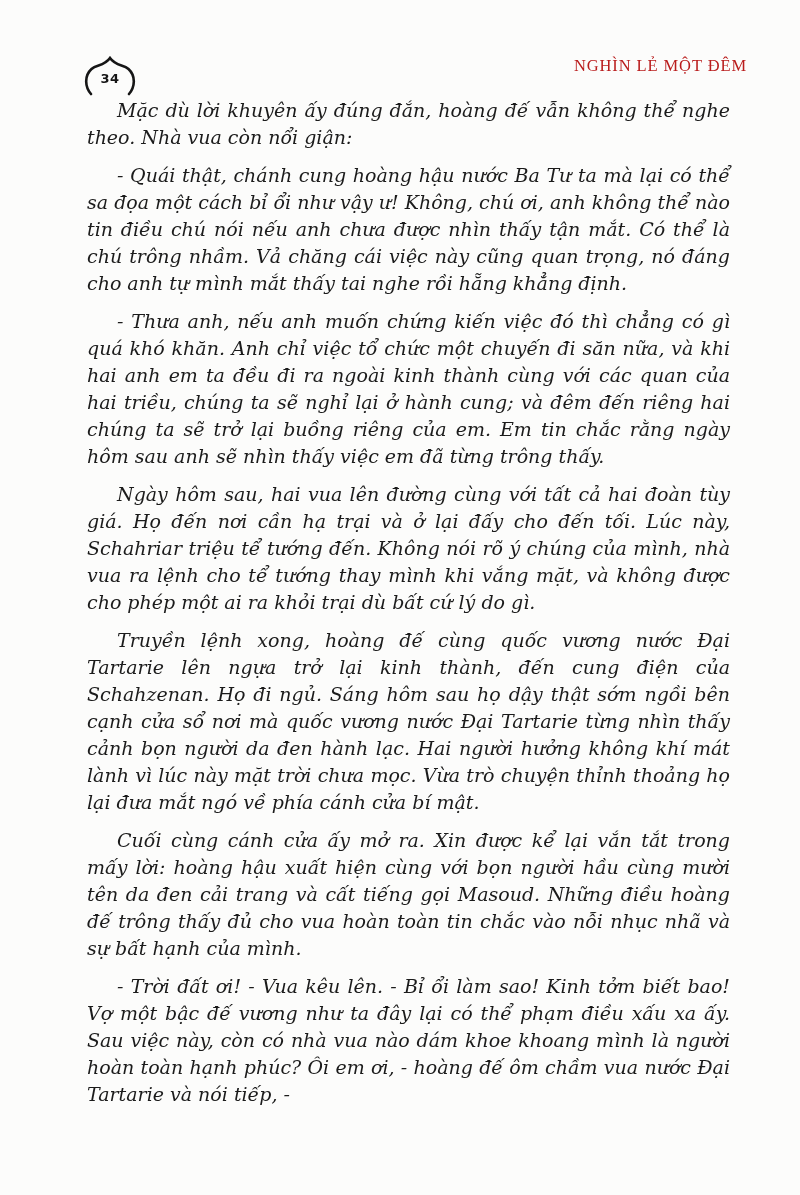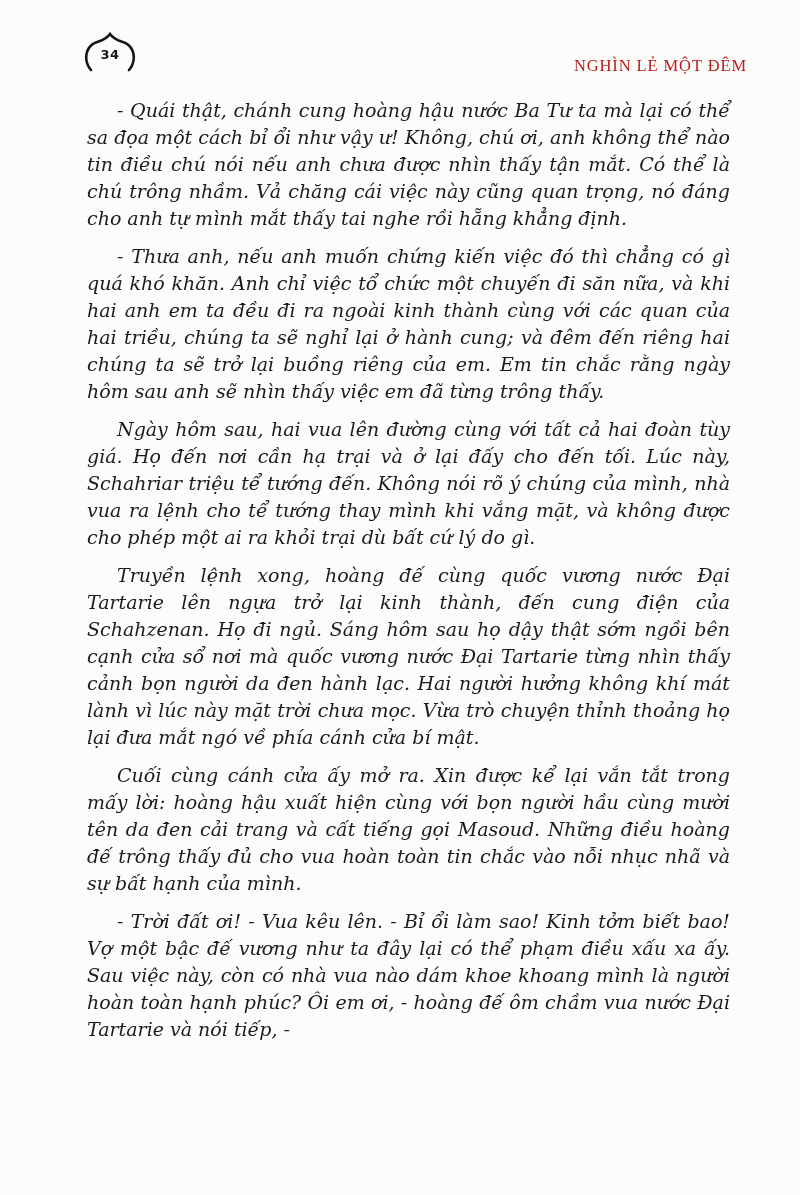--- a/index.html
+++ b/index.html
@@ -12,21 +12,21 @@
     height: 1195px;
     background: #fcfcfb;
     overflow: hidden;
     box-sizing: border-box;
     color: #1b1b1b;
   }
   
   .ornament {
     position: absolute;
     left: 84px;
-    top: 32px;
+    top: 56px;
     width: 52px;
     height: 40px;
   }
   .ornament svg {
     position: absolute;
     left: 0;
     top: 0;
   }
   .page-num {
     position: absolute;
@@ -81,20 +81,21 @@
                    C 32,10.5 39.5,8.3 44.5,13 C 52,20 51,31 45,38" fill="none" stroke="#161616" stroke-width="2.6" stroke-linecap="round"></path>
         </svg>
       </span>
       <span class="page-num">34</span>
     </div>
 
     <div class="header-title">NGHÌN LẺ MỘT ĐÊM</div>
   </div>
 
   <div class="content">
+    <p>Mặc dù lời khuyên ấy đúng đắn, hoàng đế vẫn không thể nghe theo. Nhà vua còn nổi giận:</p>
     <p>- Quái thật, chánh cung hoàng hậu nước Ba Tư ta mà lại có thể sa đọa một cách bỉ ổi như vậy ư! Không, chú ơi, anh không thể nào tin điều chú nói nếu anh chưa được nhìn thấy tận mắt. Có thể là chú trông nhầm. Vả chăng cái việc này cũng quan trọng, nó đáng cho anh tự mình mắt thấy tai nghe rồi hẵng khẳng định.</p>
     <p>- Thưa anh, nếu anh muốn chứng kiến việc đó thì chẳng có gì quá khó khăn. Anh chỉ việc tổ chức một chuyến đi săn nữa, và khi hai anh em ta đều đi ra ngoài kinh thành cùng với các quan của hai triều, chúng ta sẽ nghỉ lại ở hành cung; và đêm đến riêng hai chúng ta sẽ trở lại buồng riêng của em. Em tin chắc rằng ngày hôm sau anh sẽ nhìn thấy việc em đã từng trông thấy.</p>
     <p>Ngày hôm sau, hai vua lên đường cùng với tất cả hai đoàn tùy giá. Họ đến nơi cần hạ trại và ở lại đấy cho đến tối. Lúc này, Schahriar triệu tể tướng đến. Không nói rõ ý chúng của mình, nhà vua ra lệnh cho tể tướng thay mình khi vắng mặt, và không được cho phép một ai ra khỏi trại dù bất cứ lý do gì.</p>
     <p>Truyền lệnh xong, hoàng đế cùng quốc vương nước Đại Tartarie lên ngựa trở lại kinh thành, đến cung điện của Schahzenan. Họ đi ngủ. Sáng hôm sau họ dậy thật sớm ngồi bên cạnh cửa sổ nơi mà quốc vương nước Đại Tartarie từng nhìn thấy cảnh bọn người da đen hành lạc. Hai người hưởng không khí mát lành vì lúc này mặt trời chưa mọc. Vừa trò chuyện thỉnh thoảng họ lại đưa mắt ngó về phía cánh cửa bí mật.</p>
     <p>Cuối cùng cánh cửa ấy mở ra. Xin được kể lại vắn tắt trong mấy lời: hoàng hậu xuất hiện cùng với bọn người hầu cùng mười tên da đen cải trang và cất tiếng gọi Masoud. Những điều hoàng đế trông thấy đủ cho vua hoàn toàn tin chắc vào nỗi nhục nhã và sự bất hạnh của mình.</p>
     <p>- Trời đất ơi! - Vua kêu lên. - Bỉ ổi làm sao! Kinh tởm biết bao! Vợ một bậc đế vương như ta đây lại có thể phạm điều xấu xa ấy. Sau việc này, còn có nhà vua nào dám khoe khoang mình là người hoàn toàn hạnh phúc? Ôi em ơi, - hoàng đế ôm chầm vua nước Đại Tartarie và nói tiếp, -</p>
   </div>
 
 </div>
 

